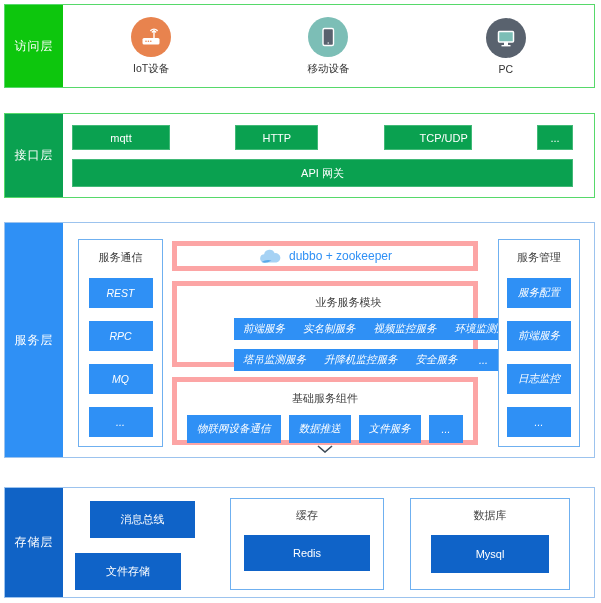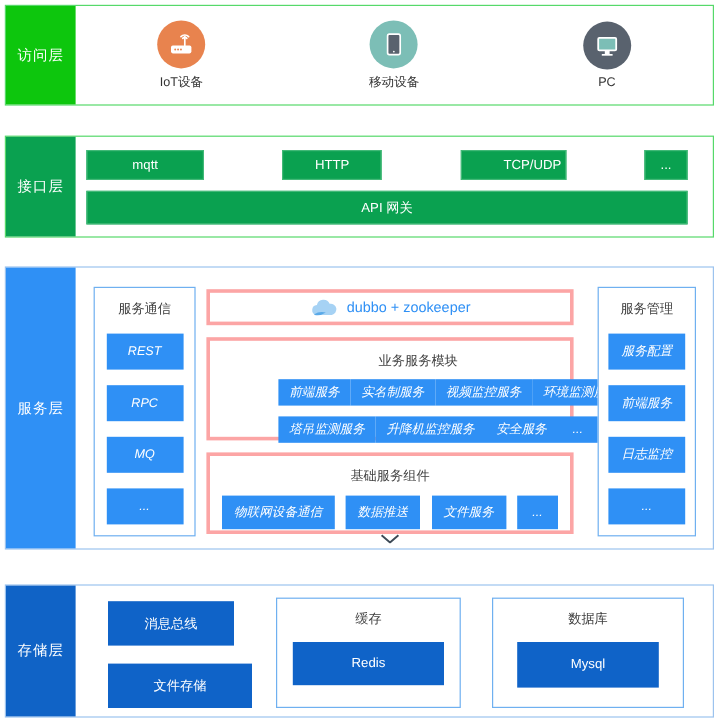--- a/index.html
+++ b/index.html
@@ -40,40 +40,40 @@
   
   #layer-service { left:4px; top:222px; width:591px; height:236px; }
   .panel { position:absolute; background:#fff; border:1px solid #6fb0f0; }
   .panel-title { text-align:center; font-size:11px; color:#404040; margin-top:10px; }
   .btn-blue { background:#2f90f5; color:#fff; font-size:10.5px; white-space:nowrap;
     display:flex; align-items:center; justify-content:center;font-style:italic; }
   #panel-comm { left:15px; top:16px; width:85px; height:208px; }
   #panel-mgmt { right:14px; top:16px; width:82px; height:208px; }
   .side-btn { width:64px; height:30px; margin:13px auto 0; }
   #center-col { position:absolute; left:109px; top:18px; width:306px; }
-  .panel-inline { position:relative; border:3px solid #fca5a5; background:#fff; }
+  .panel-inline { position:relative; border:5px solid #fca5a5; background:#fff; }
   #panel-dubbo { height:30px; display:flex; align-items:center; justify-content:center; }
   #panel-dubbo .dubbo-text { color:#2f90f5; font-size:12px; margin-left:7px; }
   #panel-business { margin-top:10px; height:86px;padding-left:47px; }
   #panel-basic { margin-top:10px; height:68px; }
   .svc-row { display:flex; justify-content:space-between; padding:0 10px; }
   .svc-row .btn-blue { height:22px; padding:0 9px; }
   #panel-business .svc-row.r1 { margin-top:8px; }
   #panel-business .svc-row.r2 { margin-top:9px; }
   #panel-basic .svc-row { margin-top:9px; }
   #panel-basic .svc-row .btn-blue { height:28px; padding:0 10px; }
   .dots-btn { min-width:34px; }
   #flow-arrow { margin-top:0; text-align:center; line-height:0; }
 
   
   #layer-storage { left:4px; top:487px; width:591px; height:111px; }
   .dk-blue { background:#0f63c8; color:#fff; font-size:11px;
     display:flex; align-items:center; justify-content:center; position:absolute; }
   #bus-1 { left:27px; top:13px; width:105px; height:37px; }
-  #bus-2 { left:27px; top:65px; width:120px; height:37px; }
+  #bus-2 { left:12px; top:65px; width:106px; height:37px; }
   #panel-cache { left:167px; top:10px; width:154px; height:92px; }
   #panel-db { left:347px; top:10px; width:160px; height:92px; }
   .store-btn { position:static; margin:12px auto 0; }
   #redis-btn { width:126px; height:36px; }
   #mysql-btn { width:118px; height:38px; }
 
   
   .bg-green-bright { background:#0dc60d; }
   .bg-green-dark   { background:#0aa150; }
   .bg-blue-bright  { background:#2f90f5; }

